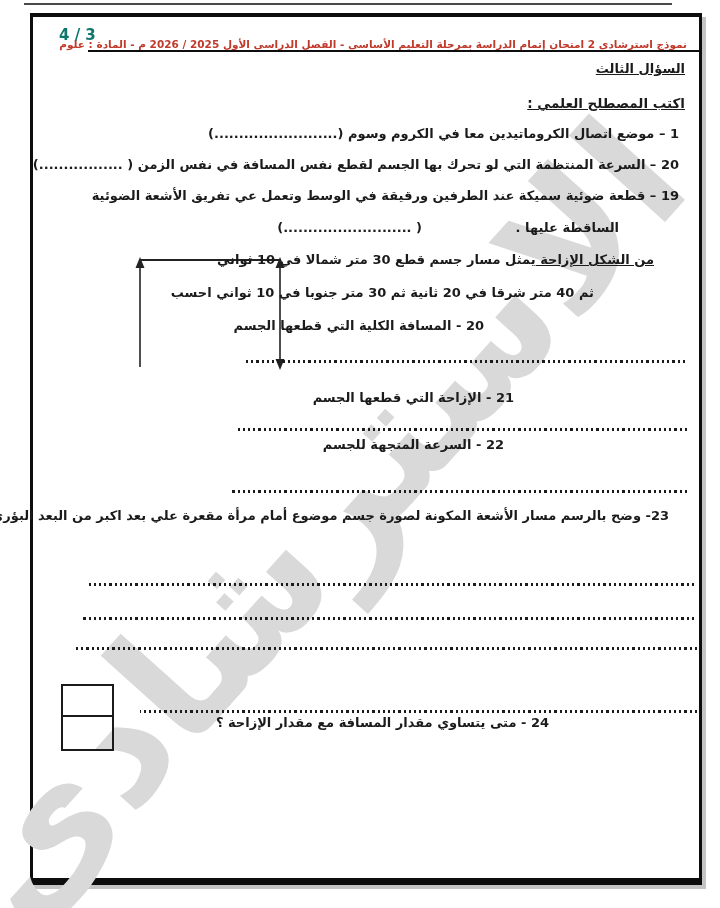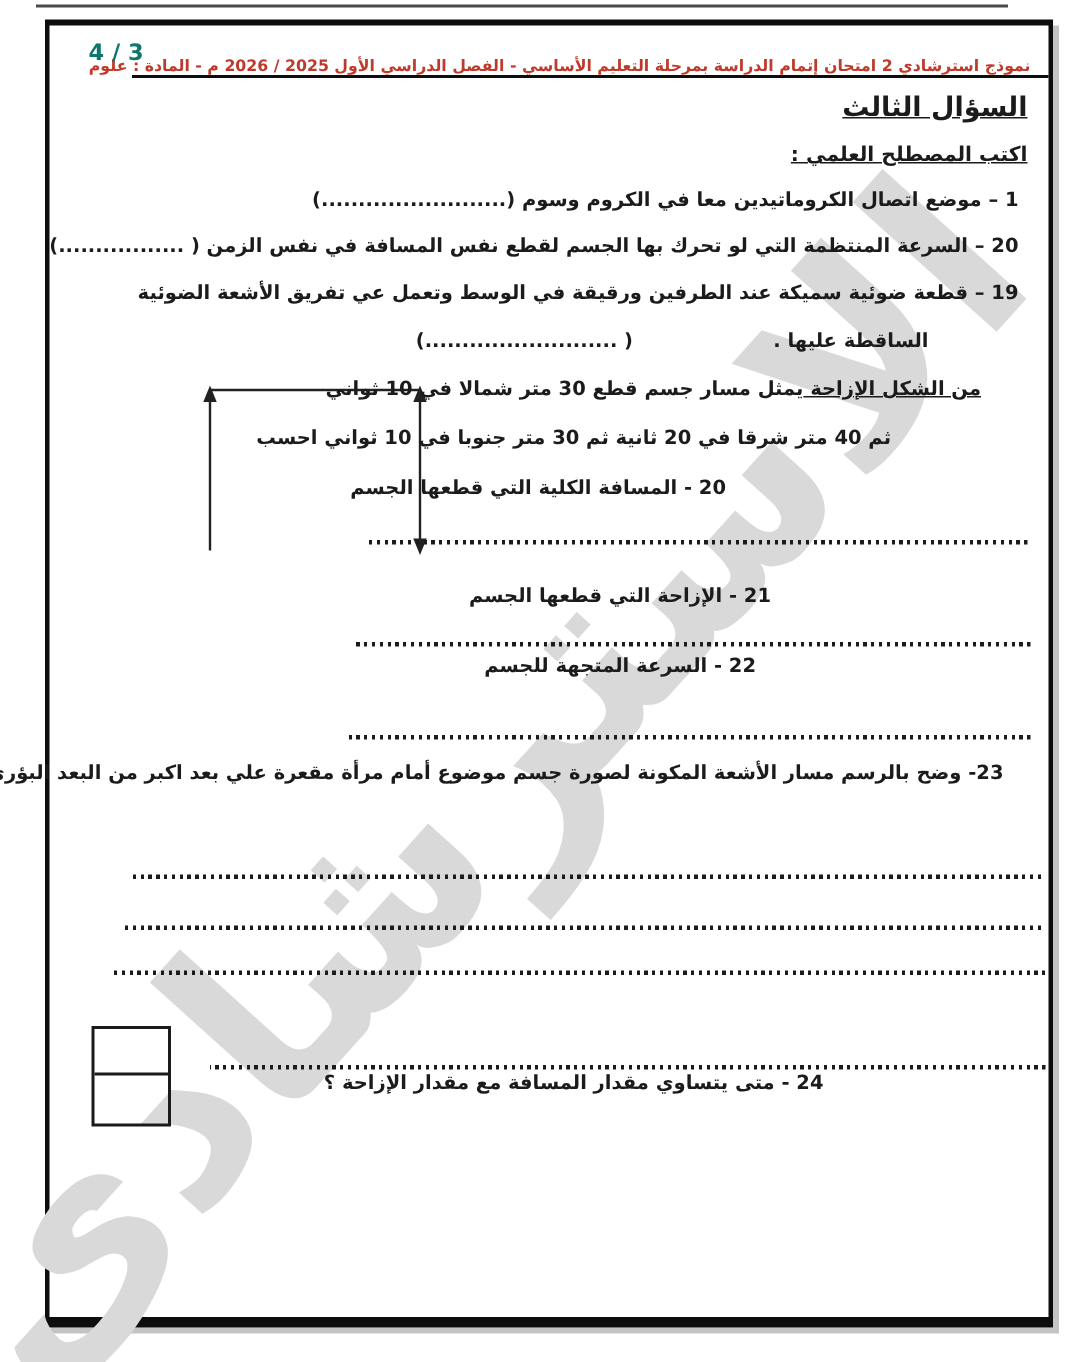--- a/index.html
+++ b/index.html
@@ -23,21 +23,21 @@
   .header-rule{position:absolute;top:33px;left:55px;right:0;height:2px;background:#0d0d0d;}
   .watermark{
     position:absolute;left:-50px;top:330px;width:800px;height:200px;
     transform:rotate(-48deg);transform-origin:center;
     font-size:170px;font-weight:bold;color:#d9d9d9;
     text-align:center;direction:rtl;white-space:nowrap;
     z-index:1;line-height:200px;letter-spacing:-4px;
   }
   .content-text{z-index:2;color:#1b1b1b;font-weight:bold;font-size:13px;}
   .u{text-decoration:underline;}
-  .section-title{top:44px;right:14px;font-size:18px;text-decoration:underline;text-align:center;}
+  .section-title{top:44px;right:14px;font-size:13px;text-decoration:underline;text-align:center;}
   .subtitle{top:78px;right:14px;font-size:13.5px;text-decoration:underline;}
   .q17{top:109px;right:20px;}
   .q18{top:140px;right:20px;}
   .q19a{top:171px;right:20px;}
   .q19b{top:203px;right:80px;}
   .q19ans{top:203px;right:277px;}
   .q20i1{top:235px;right:45px;}
   .q20i2{top:268px;right:105px;}
   .q20{top:301px;right:215px;}
   .q21{top:373px;right:185px;}

